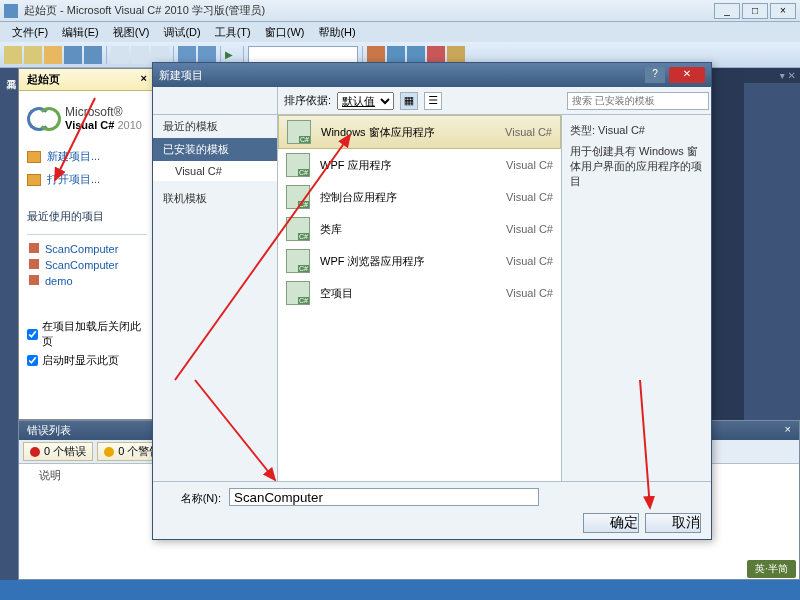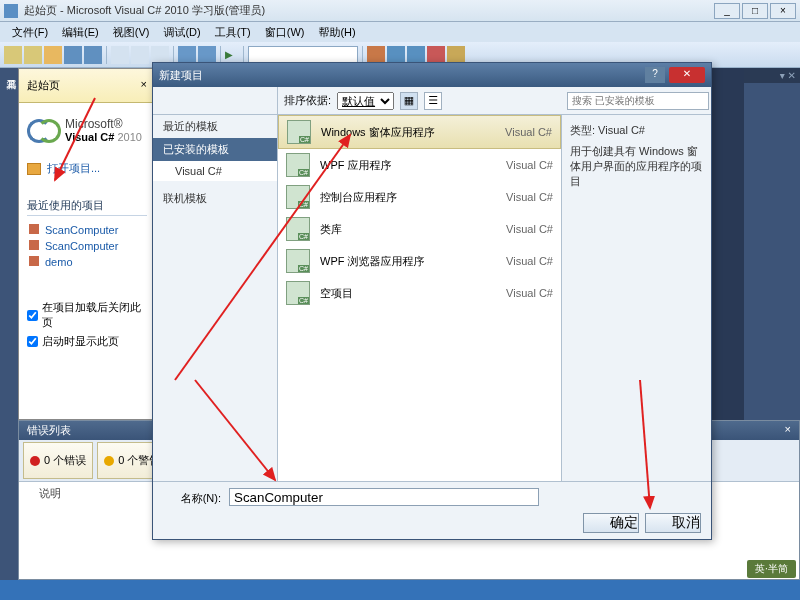--- a/index.html
+++ b/index.html
@@ -23,40 +23,40 @@
 .tplay { width: 14px; height: 14px; display: inline-block; }
 .tplay::before { content: '▶'; color: #3a7a3a; font-size: 10px; }
 .tsel { width: 110px; height: 18px; background: #fff; border: 1px solid #8ca8c4; }
 
 
 .main { position: absolute; top: 68px; left: 0; right: 0; bottom: 0; background: #293955; }
 .leftrail { position: absolute; left: 0; top: 0; width: 18px; bottom: 0; background: #3d5478; color: #fff; writing-mode: vertical-rl; font-size: 10px; padding-top: 4px; }
 
 
 .startpage { position: absolute; left: 18px; top: 0; width: 138px; bottom: 180px; background: #fff; border: 1px solid #888; }
-.sp-tab { background: linear-gradient(#fdf7dc, #f8eeb8); padding: 9px 8px; font-size: 11px; border-bottom: 1px solid #c4b870; display: flex; justify-content: space-between; }
+.sp-tab { background: linear-gradient(#fdf7dc, #f8eeb8); padding: 3px 8px; font-size: 11px; border-bottom: 1px solid #c4b870; display: flex; justify-content: space-between; font-weight: bold; }
 .sp-body { padding: 8px; }
 .sp-logo { display: flex; align-items: center; gap: 4px; margin: 6px 0 14px; }
 .sp-logo-mark { width: 34px; height: 22px; position: relative; }
 .sp-logo-mark::before { content:''; position:absolute; width:18px; height:18px; border:3px solid #4a7ab0; border-radius:50%; left:0; border-right-color:transparent; }
 .sp-logo-mark::after { content:''; position:absolute; width:18px; height:18px; border:3px solid #6aa84f; border-radius:50%; left:10px; border-left-color:transparent; }
 .sp-brand { font-size: 12px; color: #444; }
 .sp-link { display: flex; align-items: center; gap: 6px; color: #1a5aa8; padding: 4px 0; cursor: pointer; font-size: 11px; }
 .sp-linkicon { width: 14px; height: 12px; background: #e8a840; border: 1px solid #c08020; }
-.sp-section { font-size: 11px; color: #223a58; border-bottom: 1px solid #c6d4e4; padding-bottom: 2px; margin: 18px 0 6px; }
+.sp-section { font-size: 11px; color: #223a58; border-bottom: 1px solid #c6d4e4; padding-bottom: 10px; margin: 18px 0 6px; }
 .sp-item { color: #1a5aa8; padding: 2px 0 2px 18px; position: relative; font-size: 11px; }
 .sp-item::before { content:''; position:absolute; left:2px; top:2px; width:10px; height:10px; background:#c86848; }
 .sp-chk { display:flex; align-items:center; gap:4px; font-size:11px; padding:2px 0; }
 .sp-chk input { width:11px; height:11px; }
 
 
 .errlist { position: absolute; left: 18px; right: 0; bottom: 20px; height: 160px; background: #fff; border: 1px solid #7a8ca0; }
 .errlist-tab { background: linear-gradient(#4f6a8d, #3a5478); color: #fff; padding: 2px 8px; font-size: 11px; display:flex; justify-content:space-between; }
 .errlist-bar { background: #e4ecf5; padding: 2px 4px; display:flex; gap:4px; border-bottom:1px solid #b0c0d0; font-size:11px; }
-.errlist-pill { background:linear-gradient(#fdfbf2,#f2edd8); border:1px solid #c4bc8c; padding:10px 6px; display:flex; align-items:center; gap:4px; }
+.errlist-pill { background:linear-gradient(#fdfbf2,#f2edd8); border:1px solid #c4bc8c; padding:1px 6px; display:flex; align-items:center; gap:4px; }
 .eicon { width:10px; height:10px; border-radius:50%; display:inline-block; }
 .eicon.r { background:#d02020; } .eicon.y { background:#e8a800; } .eicon.b { background:#2060c0; }
 .errlist-head { padding:4px 20px; font-size:11px; color:#444; }
 
 
 .dialog { position: absolute; left: 152px; top: -6px; width: 560px; height: 478px; background: #eef3f8; border: 1px solid #3a5478; box-shadow: 2px 2px 8px rgba(0,0,0,0.3); }
 .dlg-title { height: 24px; background: linear-gradient(#5d7fa7, #3a5a80); color: #fff; display:flex; align-items:center; padding:0 6px; font-size:11px; }
 .dlg-title .t { flex:1; }
 .dlg-title .x { width:36px; height:16px; background:#c83030; color:#fff; text-align:center; line-height:14px; font-size:10px; border-radius:2px; }
 .dlg-title .q { width:20px; height:16px; background:#6080a0; text-align:center; line-height:14px; font-size:10px; margin-right:4px; }
@@ -156,20 +156,24 @@
     <div class="sp-body">
       <div class="sp-logo">
         <div class="sp-logo-mark"></div>
         <div>
           <div class="sp-brand">Microsoft®</div>
           <div><b>Visual C#</b> <span style="color:#888">2010</span></div>
         </div>
       </div>
       <div class="sp-link">
           <span class="sp-linkicon"></span>
+          <span>新建项目...</span>
+        </div>
+      <div class="sp-link">
+          <span class="sp-linkicon"></span>
           <span>打开项目...</span>
         </div>
       <div class="sp-section">最近使用的项目</div>
       <div class="sp-item">ScanComputer</div>
       <div class="sp-item">ScanComputer</div>
       <div class="sp-item">demo</div>
       <div style="height:28px"></div>
       <label class="sp-chk">
           <input type="checkbox" checked="" style="">
           <span>在项目加载后关闭此页</span>

